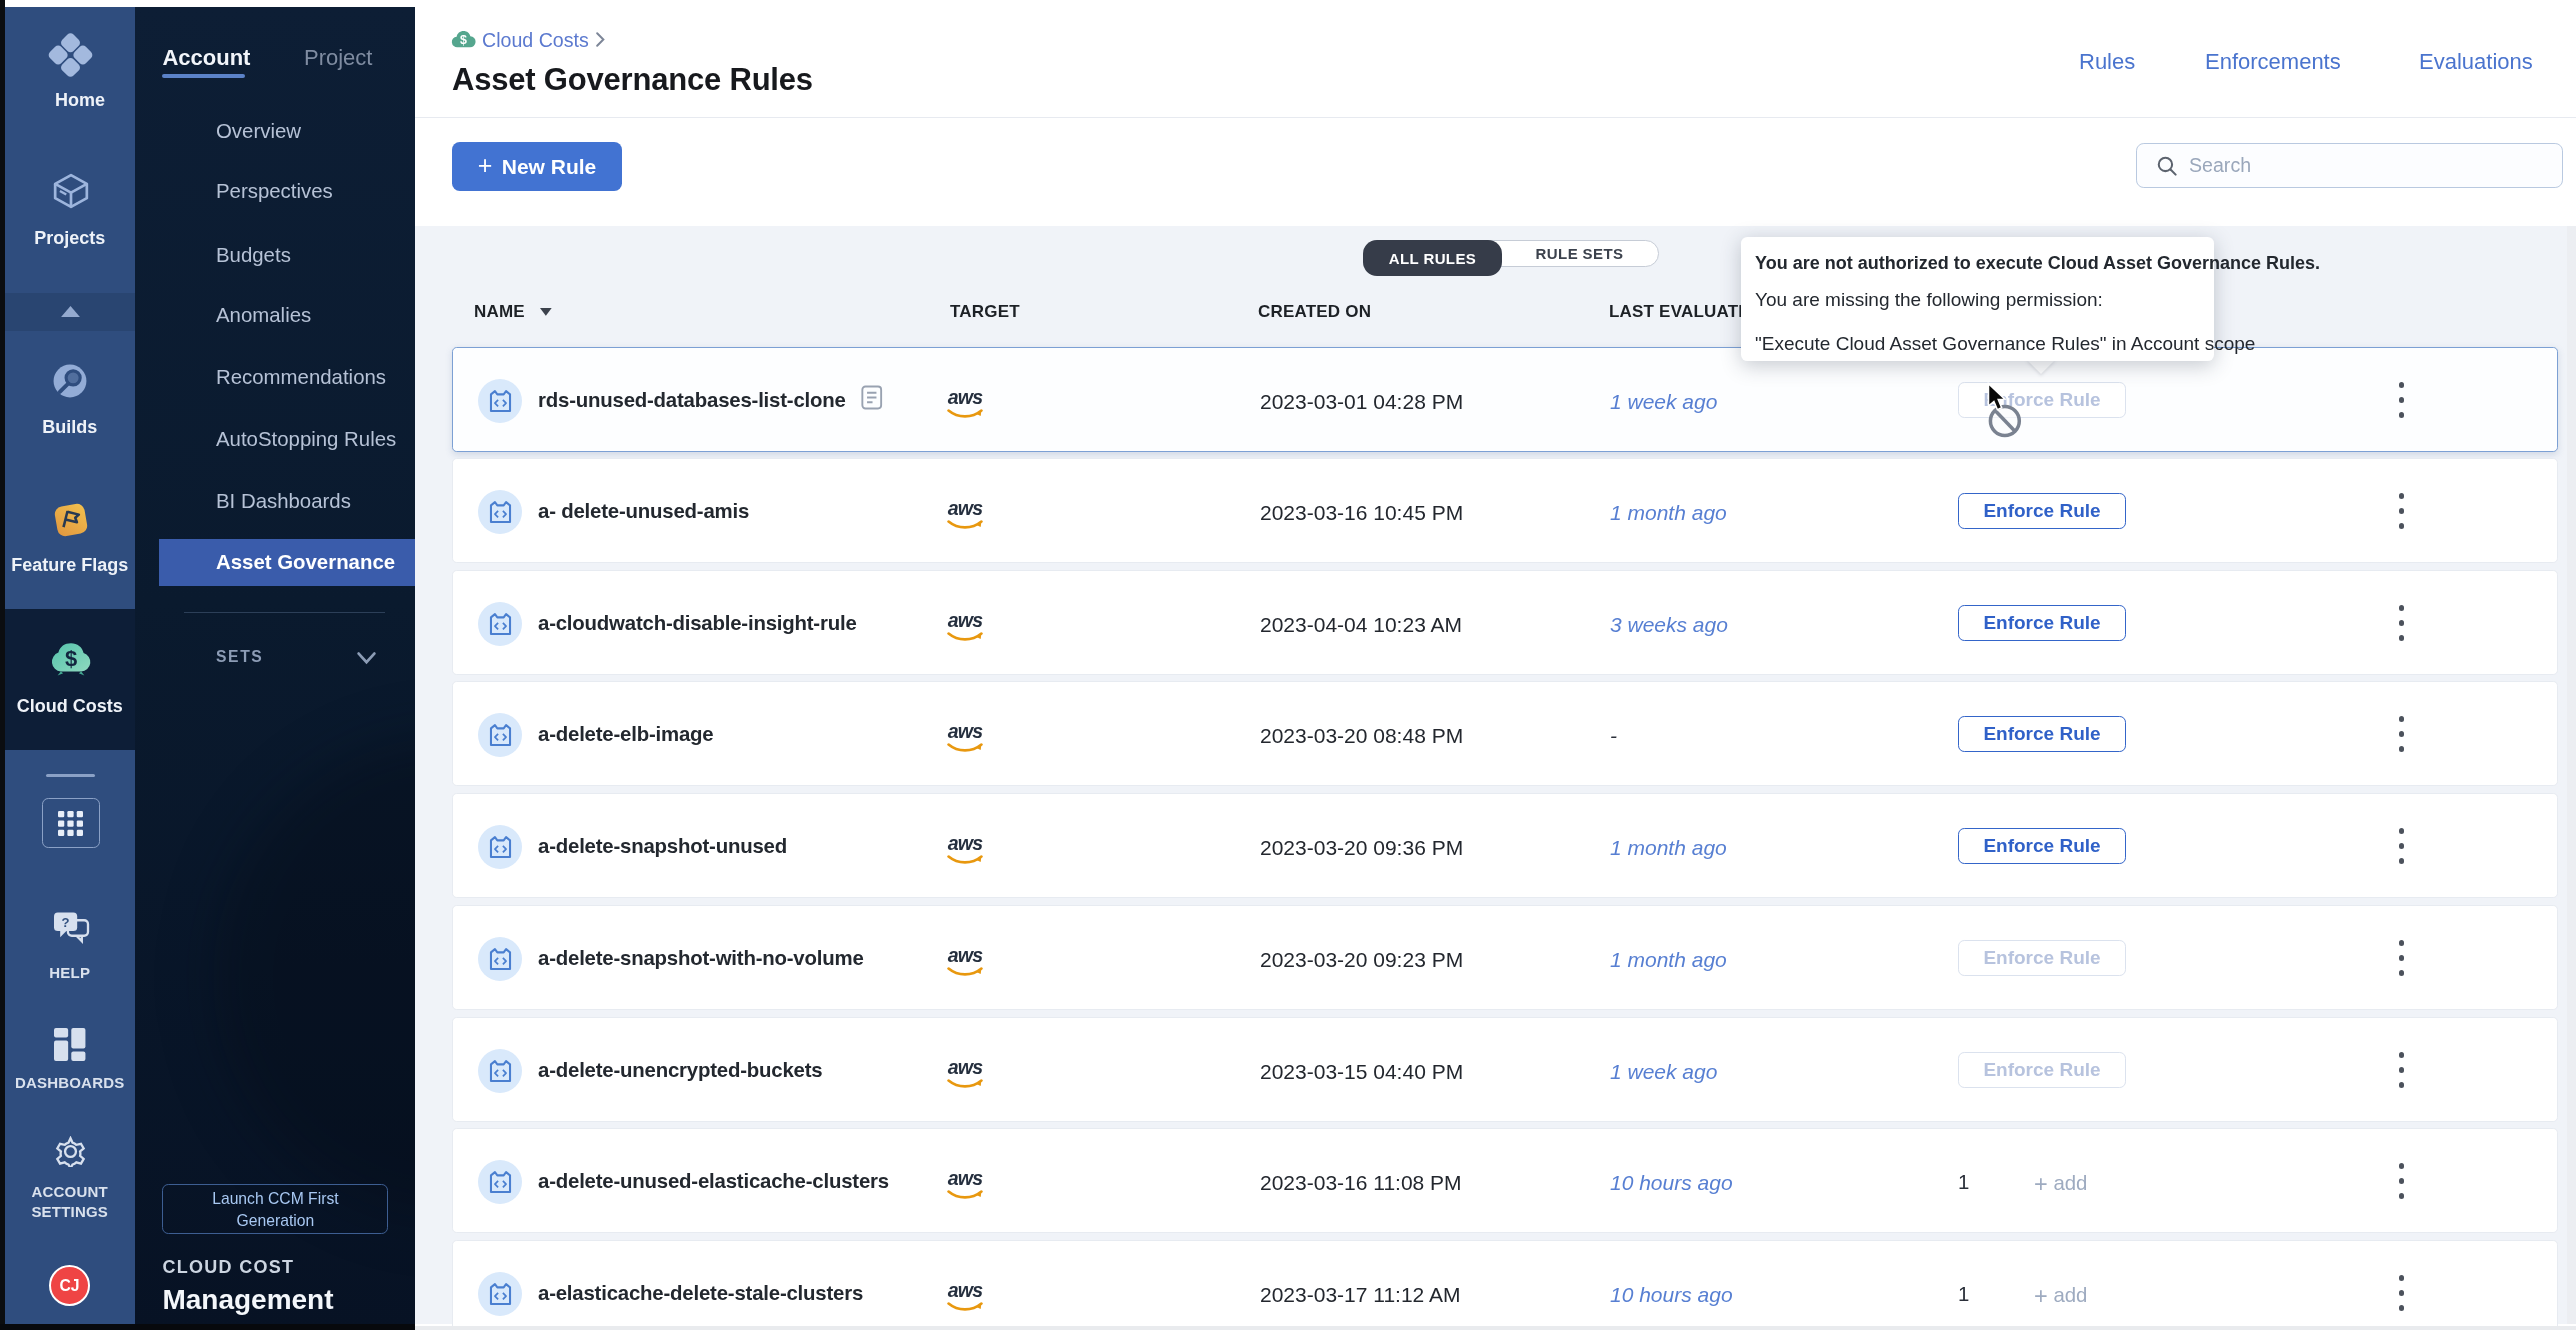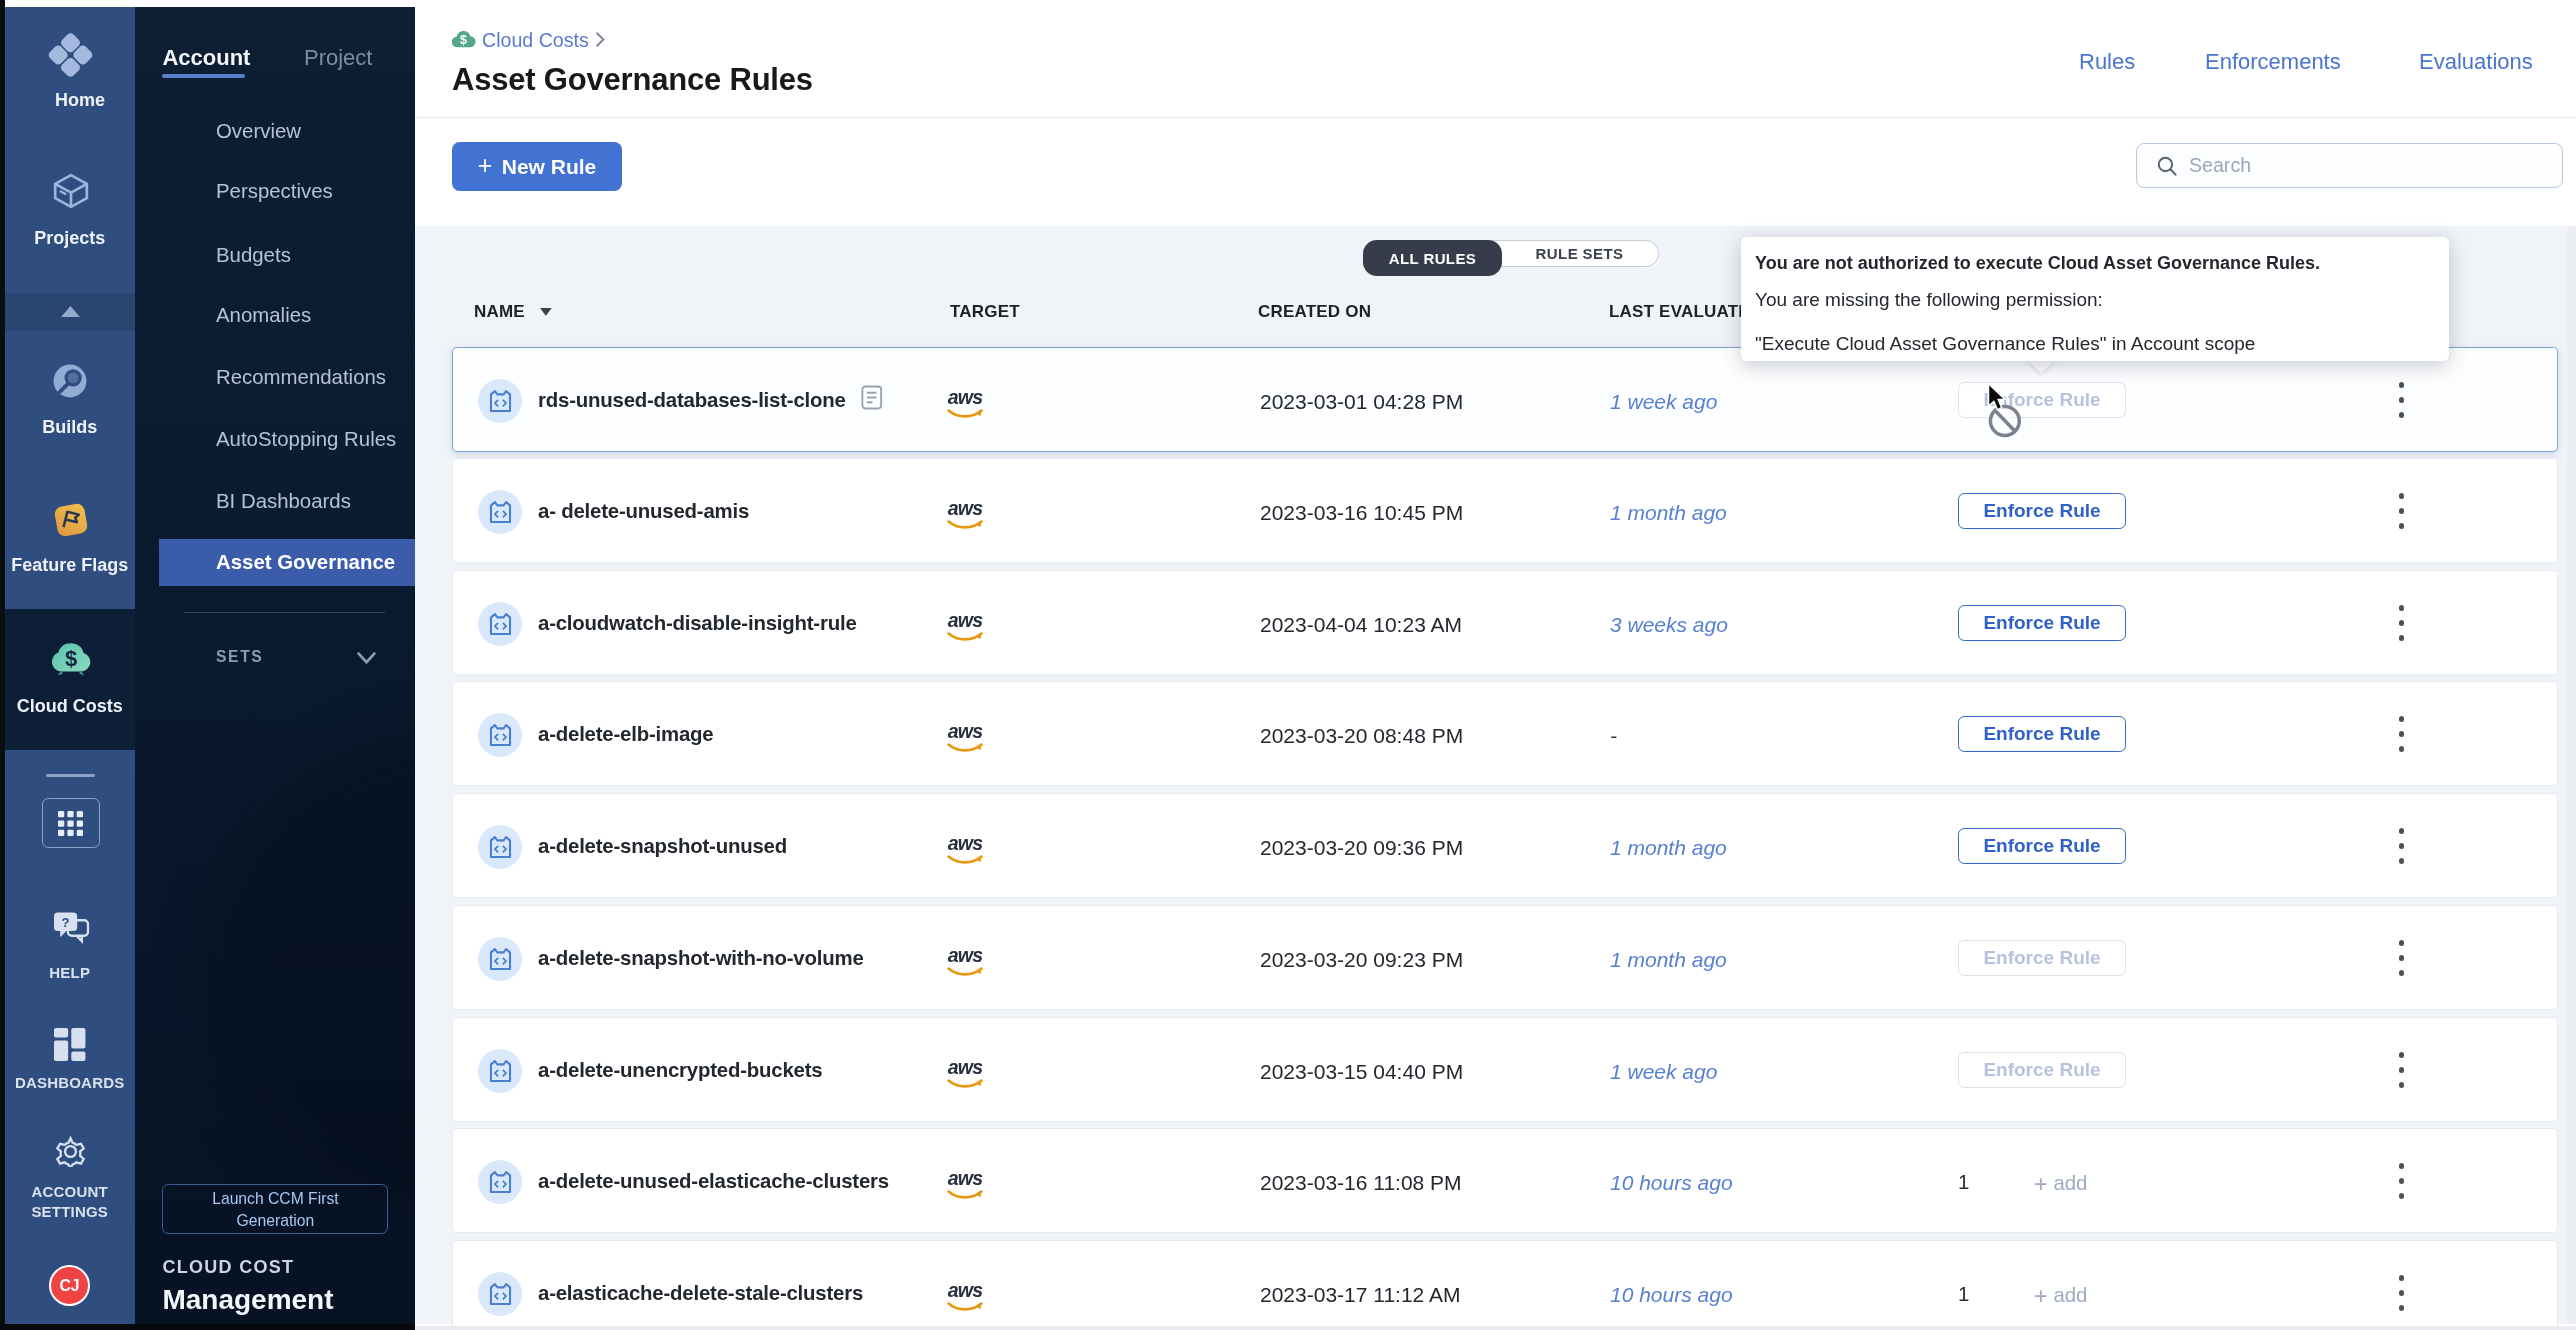--- a/index.html
+++ b/index.html
@@ -58,21 +58,21 @@
 .rbtn { position:absolute; left:1505px; top:34px; width:168px; height:36px; border-radius:6.3px; background:#fff;
   border:1.6px solid #3465c9; color:#3061c8; font-size:19px; font-weight:700;
   display:flex; align-items:center; justify-content:center; }
 .rbtn.dis { border:1.6px solid #dbe2ee; color:#b7c3de; }
 .dots { position:absolute; left:1944px; top:34px; width:6.3px; height:38px; }
 .dots i { position:absolute; left:1.6px; width:5.5px; height:5.5px; border-radius:50%; background:#4c525c; }
 .rcount { position:absolute; left:1505px; top:42px; font-size:20.4px; color:#2b303a; }
 .radd { position:absolute; left:1581px; top:42px; font-size:20.4px; color:#9eabc0; }
 
 
-#tip { left:1741px; top:237px; width:708px; height:124px; background:#fff; border-radius:6.3px;
+#tip { left:1741px; top:237px; width:473px; height:124px; background:#fff; border-radius:6.3px;
   box-shadow:0 4.7px 20.4px rgba(40,50,70,.25); }
 #tiparrow { left:2026px; top:359px; width:0; height:0; border-left:15.7px solid transparent;
   border-right:15.7px solid transparent; border-top:15.7px solid #fff;
   filter:drop-shadow(0 2.3px 1.6px rgba(40,50,70,.12)); }
 #tip .l { position:absolute; left:14px; font-size:19px; color:#23282f; white-space:nowrap; }
 .awsword { font-size:19.6px; font-weight:700; color:#252f3e; letter-spacing:-0.8px; line-height:19px; text-align:center;font-style:italic; }
 .raws { width:38px; text-align:center; top:40px !important; }
 </style>
 </head>
 <body>

